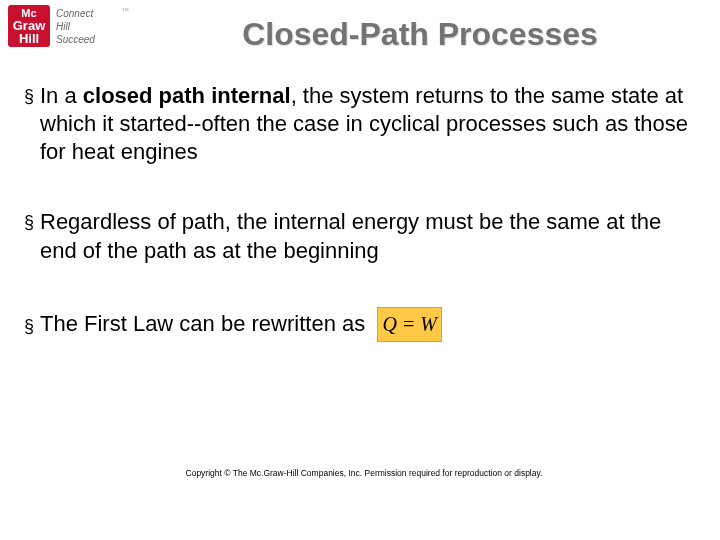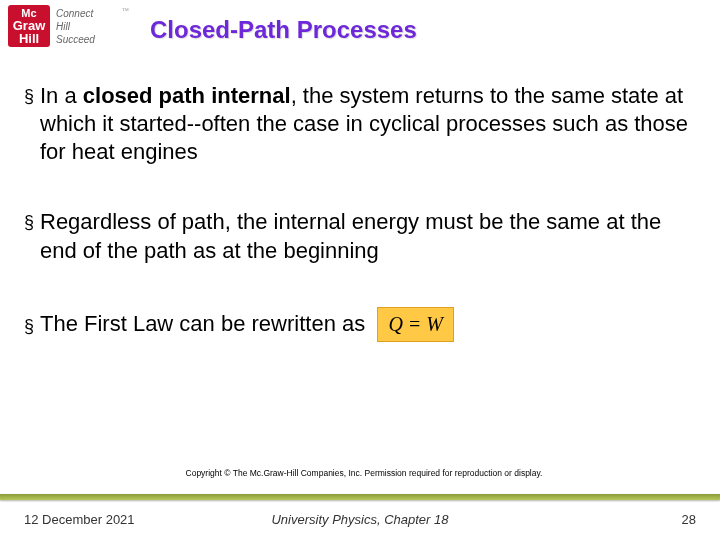--- a/index.html
+++ b/index.html
@@ -5,28 +5,28 @@
   * { margin: 0; padding: 0; box-sizing: border-box; }
   body { width: 720px; height: 540px; font-family: Georgia, 'Times New Roman', serif; background: #fff; position: relative; overflow: hidden; }
   .slide { width: 720px; height: 540px; position: relative; }
   .logo { position: absolute; top: 5px; left: 8px; width: 128px; height: 48px; }
   .logo-box { width: 42px; height: 42px; background: #c8102e; border-radius: 3px; position: absolute; top: 0; left: 0; display: flex; flex-direction: column; align-items: center; justify-content: center; color: #fff; font-family: Arial, sans-serif; font-weight: bold; }
   .logo-mc { font-size: 11px; line-height: 1; }
   .logo-gh { font-size: 13px; line-height: 1; }
   .logo-text { position: absolute; left: 48px; top: 2px; font-family: Arial, sans-serif; font-size: 10px; color: #666; line-height: 1.3; }
   .logo-text div { font-style: italic; }
   .logo-tm { position: absolute; left: 114px; top: 2px; font-size: 7px; color: #999; }
-  .title { position: absolute; top: 16px; left: 150px; width: 540px; font-size: 24px; font-weight: bold; color: #6d28d9; font-family: Verdana, Arial, sans-serif; text-shadow: 1px 1px 1px rgba(0,0,0,0.15); }
+  .title { position: absolute; top: 16px; left: 150px; width: 540px; text-align: center; font-size: 32px; font-weight: bold; color: #737373; font-family: Verdana, Arial, sans-serif; text-shadow: 1px 1px 1px rgba(0,0,0,0.15); }
   .content { position: absolute; top: 82px; left: 24px; width: 680px; }
   .bullet { display: flex; margin-bottom: 42px; font-size: 22px; line-height: 1.28; color: #000; font-family: 'Comic Sans MS', 'Trebuchet MS', sans-serif; }
   .bullet-marker { width: 16px; flex-shrink: 0; font-size: 18px; color: #000; padding-top: 3px; }
   .bullet-text { flex: 1; }
   .bold { font-weight: bold; }
   .bullet3 { align-items: center; }
-  .equation-box { display: inline-block; background: #ffc845; border: 1px solid #e0a020; padding: 4px 10px; margin-left: 6px; font-family: 'Times New Roman', serif; font-style: italic; font-size: 20px; color: #000; vertical-align: middle; }
+  .equation-box { display: inline-block; background: #ffc845; border: 1px solid #e0a020; padding: 4px 4px; margin-left: 6px; font-family: 'Times New Roman', serif; font-style: italic; font-size: 20px; color: #000; vertical-align: middle; }
   .copyright { position: absolute; bottom: 62px; left: 4px; width: 720px; text-align: center; font-size: 8.5px; font-family: Arial, sans-serif; color: #000; }
   .footer { position: absolute; bottom: 0; left: 0; width: 720px; height: 46px; }
   .footer-line { position: absolute; top: 0; left: 0; width: 720px; height: 6px; background: linear-gradient(to bottom, #8a9a3a, #b8c85a); box-shadow: 0 1px 2px rgba(0,0,0,0.3); }
   .footer-text { position: absolute; top: 18px; width: 720px; font-family: 'Trebuchet MS', Arial, sans-serif; font-size: 13px; color: #333; }
   .footer-date { position: absolute; left: 24px; }
   .footer-center { position: absolute; left: 0; width: 720px; text-align: center; font-style: italic; }
   .footer-page { position: absolute; right: 24px; }
 </style>
 </head>
 <body>
@@ -63,21 +63,13 @@
       <div class="bullet-marker">§</div>
       <div class="bullet-text">
         <span>The First Law can be rewritten as</span>
         <span class="equation-box">Q = W</span>
       </div>
     </div>
   </div>
 
   <div class="copyright">Copyright © The Mc.Graw-Hill Companies, Inc. Permission required for reproduction or display.</div>
 
-  <div class="footer">
-    <div class="footer-line"></div>
-    <div class="footer-text">
-      <span class="footer-date">12 December 2021</span>
-      <span class="footer-center">University Physics, Chapter 18</span>
-      <span class="footer-page">28</span>
-    </div>
-  </div>
 </div>
 
 </body></html>

